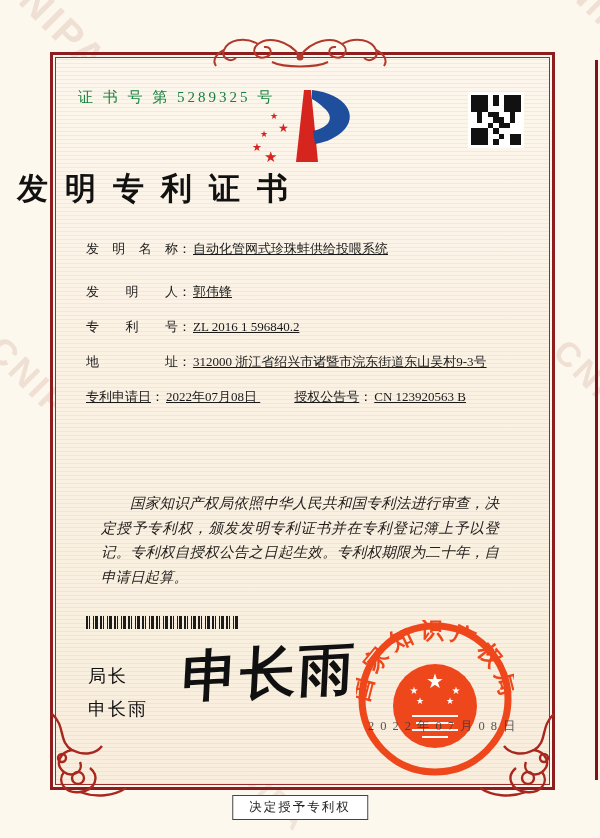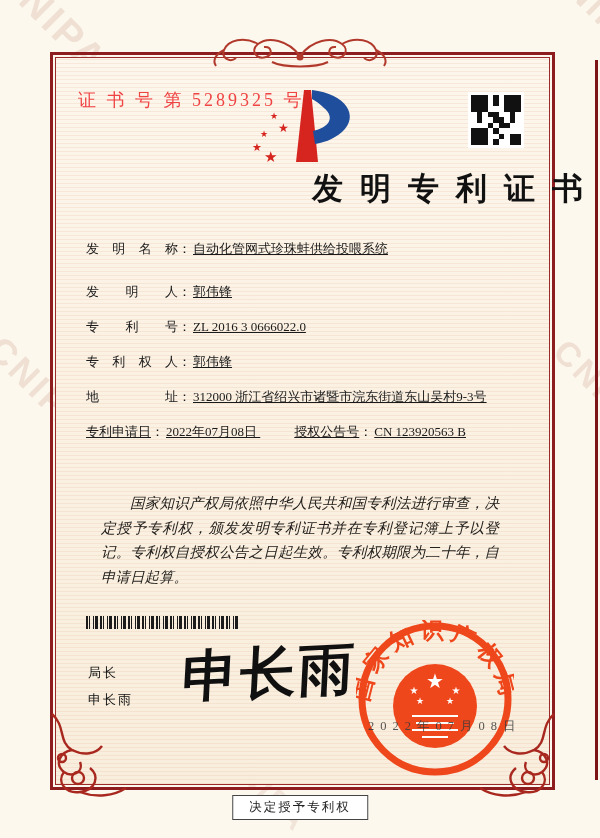--- a/index.html
+++ b/index.html
@@ -29,32 +29,32 @@
       repeating-linear-gradient(0deg,
         rgba(226,178,148,.20) 0px, rgba(226,178,148,.20) 1px,
         rgba(255,252,246,0) 1px, rgba(255,252,246,0) 4px),
       linear-gradient(180deg,#fdf6ec 0%,#fbf2e4 40%,#f9eedd 100%);
   }
   .edge-strip{position:absolute;right:2px;top:60px;width:3px;height:720px;background:#7c1518;z-index:3;}
   .ornament{position:absolute;z-index:4;}
   
   .content{position:absolute;inset:0;z-index:5;}
   .cert-no{
-    position:absolute;left:78px;top:88px;font-size:18px;letter-spacing:3px;color:#ef4444;
+    position:absolute;left:78px;top:88px;font-size:15px;letter-spacing:3px;color:#15803d;
   }
   .logo{position:absolute;left:248px;top:86px;width:115px;height:80px;}
   .logo .star{position:absolute;color:#d6251f;line-height:1;}
   .qr{
     position:absolute;left:468px;top:92px;width:56px;height:56px;background:#fff;
     display:grid;grid-template-columns:repeat(9,1fr);grid-template-rows:repeat(9,1fr);
     padding:3px;box-sizing:border-box;
   }
   .qr i{background:#111;}
   .title{
-    position:absolute;left:0;right:0;top:168px;text-align:right;
+    position:absolute;left:0;right:0;top:168px;text-align:left;
     font-size:31px;font-weight:700;letter-spacing:17px;text-indent:17px;color:#111;
   }
   .fields{position:absolute;left:86px;top:238px;right:52px;font-size:13px;text-decoration:underline;}
   .frow{height:22px;line-height:22px;margin-bottom:13px;white-space:nowrap;}
   .frow.first{margin-bottom:21px;}
   .flabel{
     display:inline-block;width:92px;text-align:justify;text-align-last:justify;
     vertical-align:top;
   }
   .fcolon{display:inline-block;margin-right:2px;}
@@ -64,21 +64,21 @@
     font-size:14.5px;line-height:24.5px;text-align:justify;color:#23201d;
     font-style:italic;
   }
   .body-text p{margin:15px;text-indent:2em;}
   .barcode{
     position:absolute;left:86px;top:616px;width:153px;height:13px;
     background:repeating-linear-gradient(90deg,
       #1c1c1c 0 2px,transparent 2px 3px,#1c1c1c 3px 4px,transparent 4px 7px,
       #1c1c1c 7px 8px,transparent 8px 9px,#1c1c1c 9px 12px,transparent 12px 14px);
   }
-  .signer{position:absolute;left:88px;top:664px;font-size:13px;letter-spacing:2px;color:#111;
+  .signer{position:absolute;left:88px;top:664px;font-size:18px;letter-spacing:2px;color:#111;
     font-family:"Liberation Sans","DejaVu Sans",sans-serif;}
   .signer div{margin-bottom:9px;}
   .signature{
     position:absolute;left:182px;top:636px;width:170px;
     font-size:56px;font-weight:700;color:#101010;
     transform:rotate(-3deg) skewX(-6deg);letter-spacing:2px;white-space:nowrap;
     font-family:"DejaVu Serif",serif;
   }
   .seal{position:absolute;left:356px;top:620px;width:158px;height:158px;}
   .seal-date{
@@ -187,24 +187,21 @@
   <div class="title">发明专利证书</div>
 
   <div class="fields">
     <div class="frow first">
       <span class="flabel">发明名称</span><span class="fcolon">：</span><span>自动化管网式珍珠蚌供给投喂系统</span>
     </div>
     <div class="frow">
       <span class="flabel">发明人</span><span class="fcolon">：</span><span>郭伟锋</span>
     </div>
     <div class="frow">
-      <span class="flabel">专利号</span><span class="fcolon">：</span><span>ZL 2016 3 0666022.0</span>
-    </div>
-    <div class="frow">
-      <span class="flabel">专利权人</span><span class="fcolon">：</span><span>郭伟锋</span>
+      <span class="flabel">专利号</span><span class="fcolon">：</span><span>ZL 2016 1 596840.2</span>
     </div>
     <div class="frow">
       <span class="flabel">地址</span><span class="fcolon">：</span><span>312000 浙江省绍兴市诸暨市浣东街道东山吴村9-3号</span>
     </div>
     <div class="frow grant">
       <span>专利申请日</span><span class="fcolon">：</span><span>2022年07月08日</span>
       <span class="pair2">授权公告号</span><span class="fcolon">：</span><span>CN 123920563 B</span>
     </div>
   </div>
 

